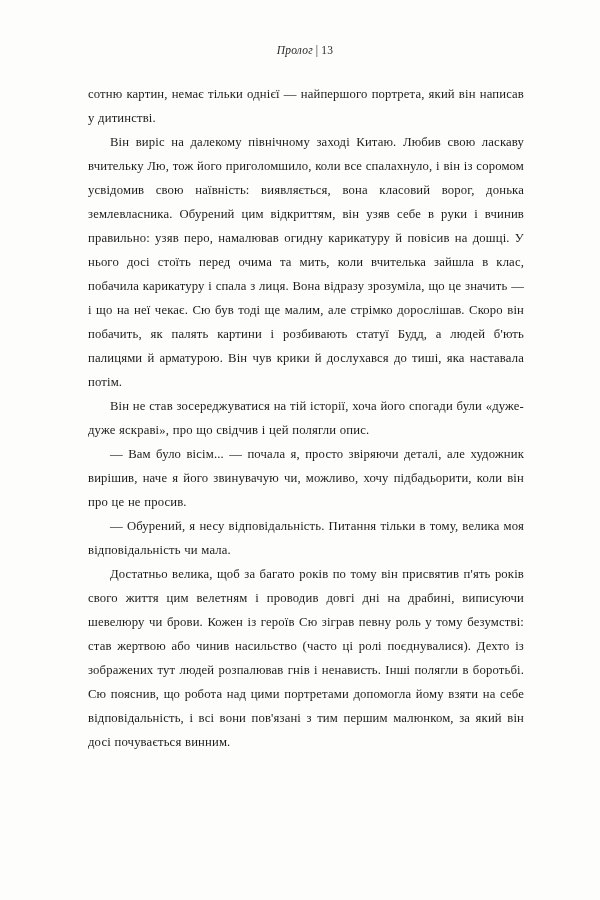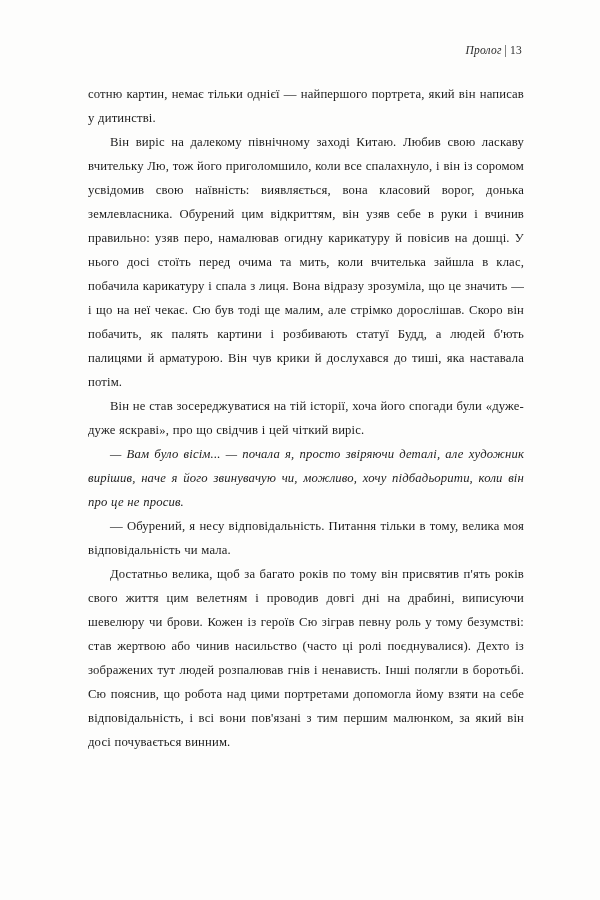--- a/index.html
+++ b/index.html
@@ -19,21 +19,21 @@
     position: absolute;
     inset: 0;
     background: #fdfdfc;
     padding: 0;
   }
   .running-head {
     position: absolute;
     top: 44px;
     left: 88px;
     right: 78px;
-    text-align: right;
+    text-align: center;
     font-size: 11.5px;
     color: #2a2a2a;
     letter-spacing: 0.2px;
     white-space: nowrap;
   }
   .running-head .chapter {
     font-style: italic;
   }
   .running-head .sep {
     font-style: normal;
@@ -71,19 +71,19 @@
 
 <div class="page">
 
   <div class="running-head">
     <span class="chapter">Пролог</span><span class="sep">|</span><span class="folio">13</span>
   </div>
 
   <div class="text-block">
     <p class="para cont" style="text-align-last: left;">сотню картин, немає тільки однієї — найпершого портрета, який він написав у дитинстві.</p>
     <p class="para indent" style="text-align-last: left;">Він виріс на далекому північному заході Китаю. Любив свою ласкаву вчительку Лю, тож його приголомшило, коли все спалахнуло, і він із соромом усвідомив свою наївність: виявляється, вона класовий ворог, донька землевласника. Обурений цим відкриттям, він узяв себе в руки і вчинив правильно: узяв перо, намалював огидну карикатуру й повісив на дошці. У нього досі стоїть перед очима та мить, коли вчителька зайшла в клас, побачила карикатуру і спала з лиця. Вона відразу зрозуміла, що це значить — і що на неї чекає. Сю був тоді ще малим, але стрімко дорослішав. Скоро він побачить, як палять картини і розбивають статуї Будд, а людей б'ють палицями й арматурою. Він чув крики й дослухався до тиші, яка наставала потім.</p>
-    <p class="para indent" style="text-align-last: left;">Він не став зосереджуватися на тій історії, хоча його спогади були «дуже-дуже яскраві», про що свідчив і цей чіткий виріс.</p>
-    <p class="para indent" style="text-align-last: left; font-style: italic;">— Вам було вісім... — почала я, просто звіряючи деталі, але художник вирішив, наче я його звинувачую чи, можливо, хочу підбадьорити, коли він про це не просив.</p>
+    <p class="para indent" style="text-align-last: left;">Він не став зосереджуватися на тій історії, хоча його спогади були «дуже-дуже яскраві», про що свідчив і цей полягли опис.</p>
+    <p class="para indent" style="text-align-last: left;">— Вам було вісім... — почала я, просто звіряючи деталі, але художник вирішив, наче я його звинувачую чи, можливо, хочу підбадьорити, коли він про це не просив.</p>
     <p class="para indent" style="text-align-last: left;">— Обурений, я несу відповідальність. Питання тільки в тому, велика моя відповідальність чи мала.</p>
     <p class="para indent" style="text-align-last: left;">Достатньо велика, щоб за багато років по тому він присвятив п'ять років свого життя цим велетням і проводив довгі дні на драбині, виписуючи шевелюру чи брови. Кожен із героїв Сю зіграв певну роль у тому безумстві: став жертвою або чинив насильство (часто ці ролі поєднувалися). Дехто із зображених тут людей розпалював гнів і ненависть. Інші полягли в боротьбі. Сю пояснив, що робота над цими портретами допомогла йому взяти на себе відповідальність, і всі вони пов'язані з тим першим малюнком, за який він досі почувається винним.</p>
   </div>
 
 </div>
 
 </body></html>

